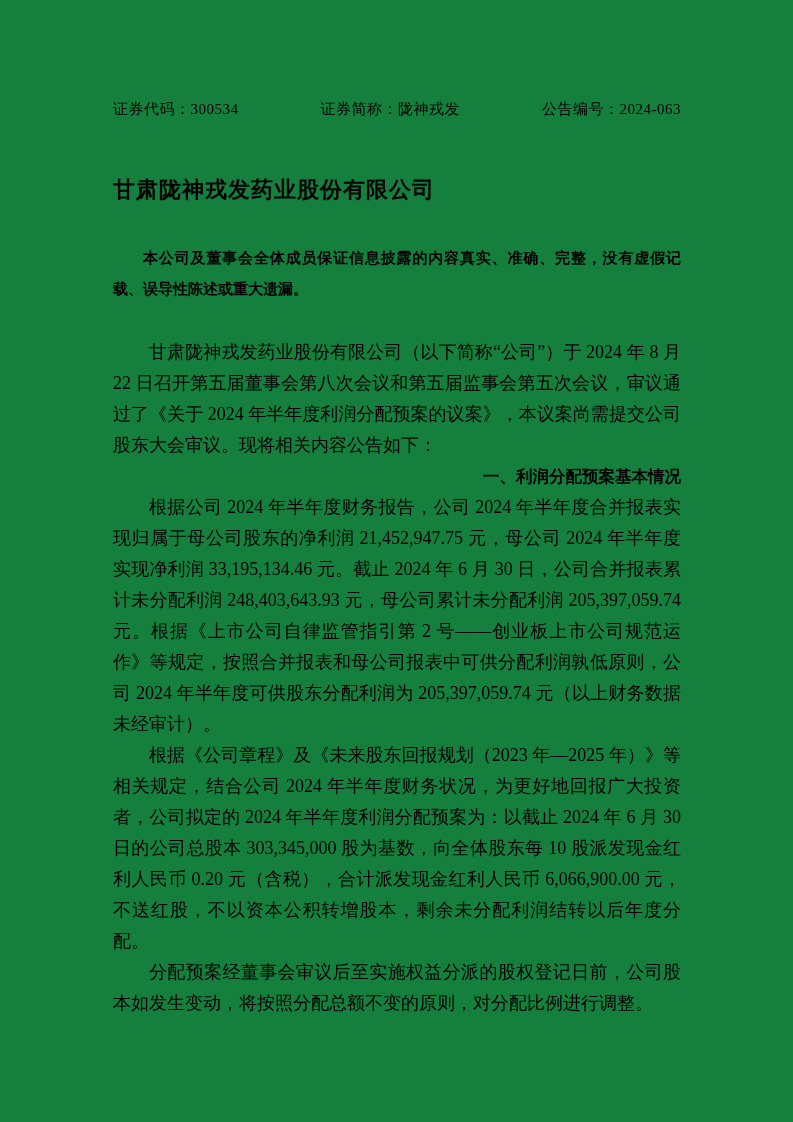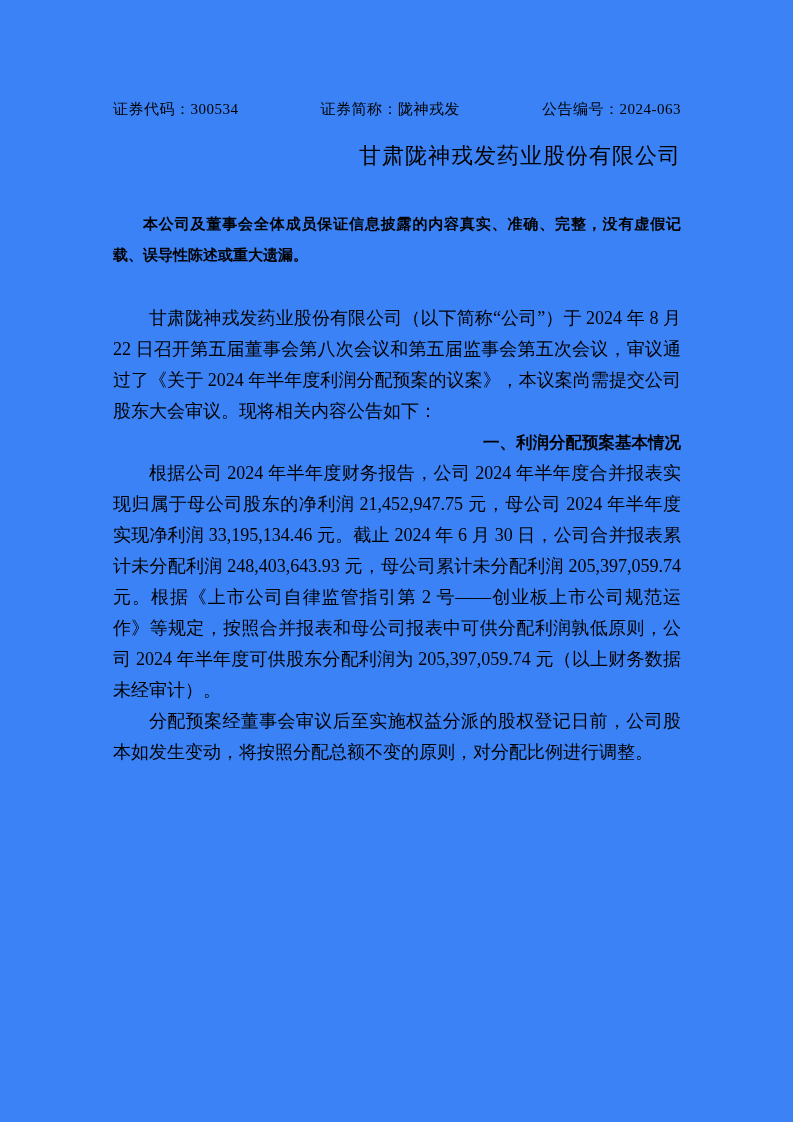--- a/index.html
+++ b/index.html
@@ -2,38 +2,38 @@
 <html><head>
 <meta charset="utf-8">
 <style>
   * { margin: 0; padding: 0; box-sizing: border-box; }
   html, body { background: #ffffff; }
   .page {
     position: relative;
     width: 793px;
     height: 1122px;
     margin: 0 auto;
-    background: #3b82f6;
+    background: #15803d;
     color: #000000;
     font-family: "Liberation Serif", "DejaVu Serif", serif;
     padding: 99px 112px 0 113px;
     overflow: hidden;
   }
   .doc-header {
     display: flex;
     justify-content: space-between;
     align-items: baseline;
     font-size: 15px;
     line-height: 20px;
     letter-spacing: 0.5px;
   }
   .title-block {
-    margin-top: 16px;
-    text-align: right;
-    font-weight: normal;
+    margin-top: 50px;
+    text-align: left;
+    font-weight: bold;
   }
   .title-line {
     font-size: 22px;
     line-height: 41px;
     letter-spacing: 1px;
   }
   .notice {
     margin-top: 33px;
     font-weight: bold;
     font-size: 15px;
@@ -73,16 +73,17 @@
   <div class="title-block">
     <div class="title-line">甘肃陇神戎发药业股份有限公司</div>
   </div>
 
   <p class="notice">本公司及董事会全体成员保证信息披露的内容真实、准确、完整，没有虚假记载、误导性陈述或重大遗漏。</p>
 
   <div class="body-block">
     <p class="para">甘肃陇神戎发药业股份有限公司（以下简称“公司”）于 2024 年 8 月 22 日召开第五届董事会第八次会议和第五届监事会第五次会议，审议通过了《关于 2024 年半年度利润分配预案的议案》，本议案尚需提交公司股东大会审议。现将相关内容公告如下：</p>
     <h3 class="heading">一、利润分配预案基本情况</h3>
     <p class="para">根据公司 2024 年半年度财务报告，公司 2024 年半年度合并报表实现归属于母公司股东的净利润 21,452,947.75 元，母公司 2024 年半年度实现净利润 33,195,134.46 元。截止 2024 年 6 月 30 日，公司合并报表累计未分配利润 248,403,643.93 元，母公司累计未分配利润 205,397,059.74 元。根据《上市公司自律监管指引第 2 号——创业板上市公司规范运作》等规定，按照合并报表和母公司报表中可供分配利润孰低原则，公司 2024 年半年度可供股东分配利润为 205,397,059.74 元（以上财务数据未经审计）。</p>
+    <p class="para">根据《公司章程》及《未来股东回报规划（2023 年—2025 年）》等相关规定，结合公司 2024 年半年度财务状况，为更好地回报广大投资者，公司拟定的 2024 年半年度利润分配预案为：以截止 2024 年 6 月 30 日的公司总股本 303,345,000 股为基数，向全体股东每 10 股派发现金红利人民币 0.20 元（含税），合计派发现金红利人民币 6,066,900.00 元，不送红股，不以资本公积转增股本，剩余未分配利润结转以后年度分配。</p>
     <p class="para">分配预案经董事会审议后至实施权益分派的股权登记日前，公司股本如发生变动，将按照分配总额不变的原则，对分配比例进行调整。</p>
   </div>
 
 </div>
 
 </body></html>

